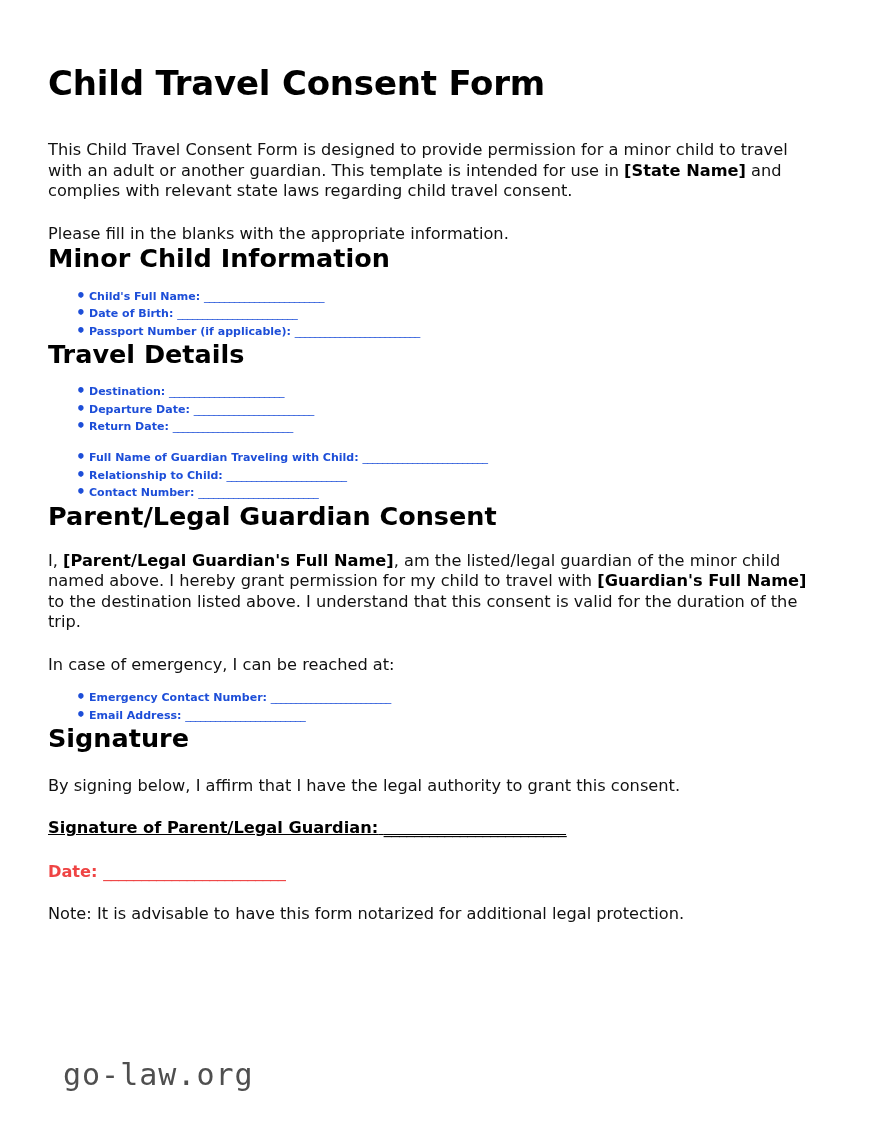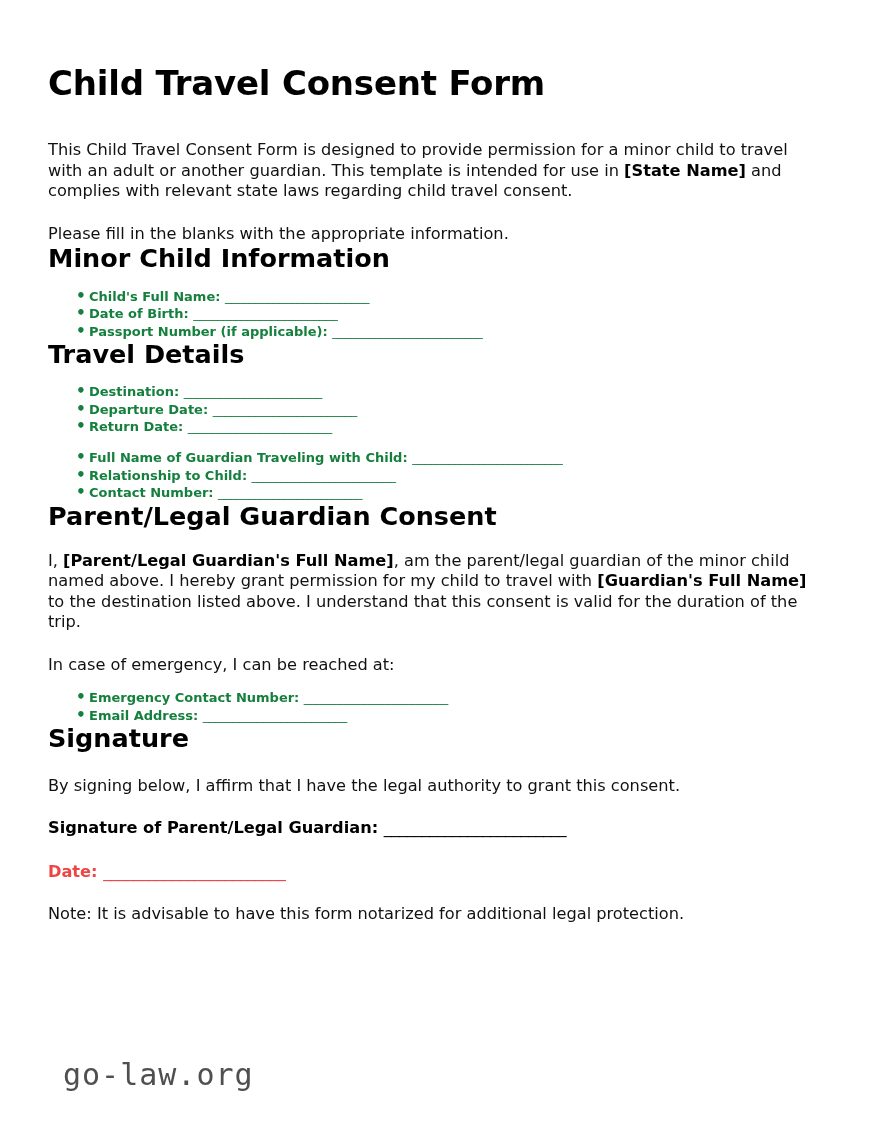--- a/index.html
+++ b/index.html
@@ -63,25 +63,25 @@
   .gap-before-h2-1 { margin-top: 30px; }
   .gap-before-h2   { margin-top: 27px; }
   ul.field-list {
     list-style: none;
     margin: 0;
     padding: 0;
     margin-top: 14px;
   }
   ul.field-list li {
     position: relative;
-    font-size: 13px;
+    font-size: 11px;
     line-height: 17.4px;
     font-weight: bold;
     padding-left: 41px;
-    color: #15803d;
+    color: #1d4ed8;
     white-space: nowrap;
   }
   ul.field-list li::before {
     content: "\2022";
     position: absolute;
     left: 28px;
     top: 0;
     font-size: 15.3px;
     line-height: 17.4px;
   }
@@ -103,20 +103,21 @@
     margin-top: 22px;
   }
   .sig-line {
     font-size: 16.2px;
     line-height: 20.5px;
     font-weight: bold;
     margin: 0;
     margin-top: 22px;
     color: #000;
     white-space: nowrap;
+    text-decoration: underline;
   }
   .date-line {
     font-size: 16.2px;
     line-height: 20.5px;
     font-weight: bold;
     margin: 0;
     margin-top: 23px;
     color: #ef4444;
     white-space: nowrap;
   }
@@ -166,21 +167,21 @@
       <li><span>Return Date:</span> <span class="blank">________________________</span></li>
     </ul>
 
     <ul class="field-list">
       <li><span>Full Name of Guardian Traveling with Child:</span> <span class="blank">_________________________</span></li>
       <li><span>Relationship to Child:</span> <span class="blank">________________________</span></li>
       <li><span>Contact Number:</span> <span class="blank">________________________</span></li>
     </ul>
 
     <h2 class="section-heading gap-before-h2">Parent/Legal Guardian Consent</h2>
-    <p class="para consent-para"><span>I, </span><b>[Parent/Legal Guardian's Full Name]</b><span>, am the parent/legal guardian of the minor child named above. I hereby grant permission for my child to travel with </span><b>[Guardian's Full Name]</b><span> to the destination listed above. I understand that this consent is valid for the duration of the trip.</span></p>
+    <p class="para consent-para"><span>I, </span><b>[Parent/Legal Guardian's Full Name]</b><span>, am the listed/legal guardian of the minor child named above. I hereby grant permission for my child to travel with </span><b>[Guardian's Full Name]</b><span> to the destination listed above. I understand that this consent is valid for the duration of the trip.</span></p>
 
     <p class="para emergency-intro">In case of emergency, I can be reached at:</p>
     <ul class="field-list emergency-list">
       <li><span>Emergency Contact Number:</span> <span class="blank">________________________</span></li>
       <li><span>Email Address:</span> <span class="blank">________________________</span></li>
     </ul>
 
     <h2 class="section-heading gap-before-h2">Signature</h2>
     <p class="para sig-affirm">By signing below, I affirm that I have the legal authority to grant this consent.</p>
 

